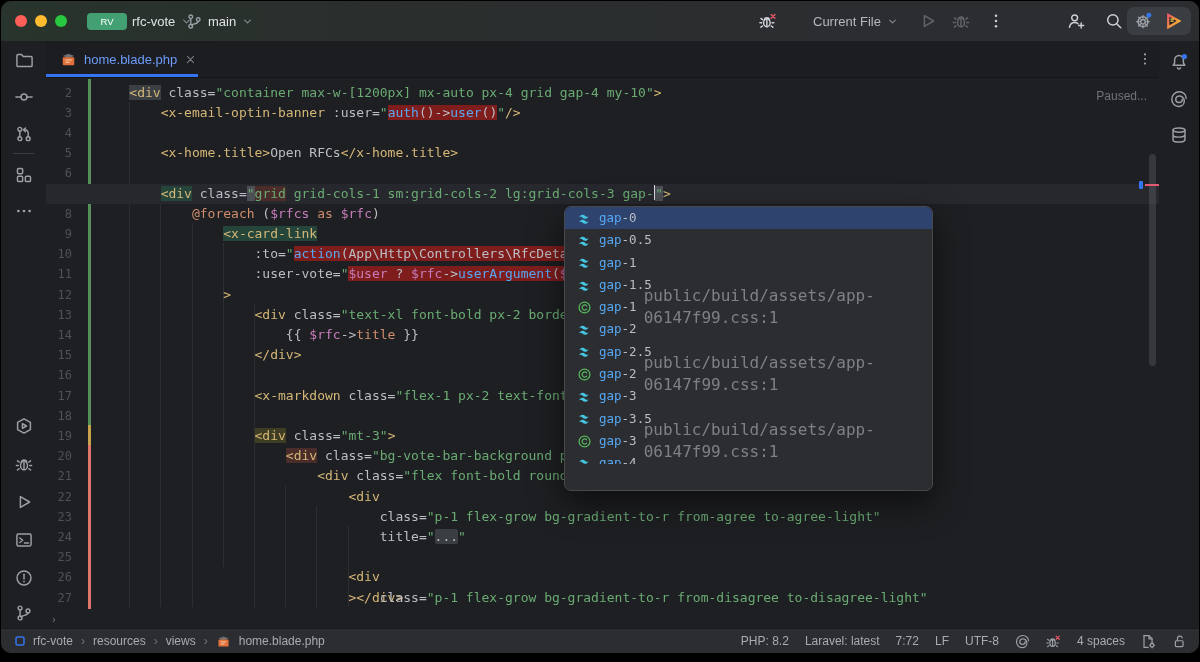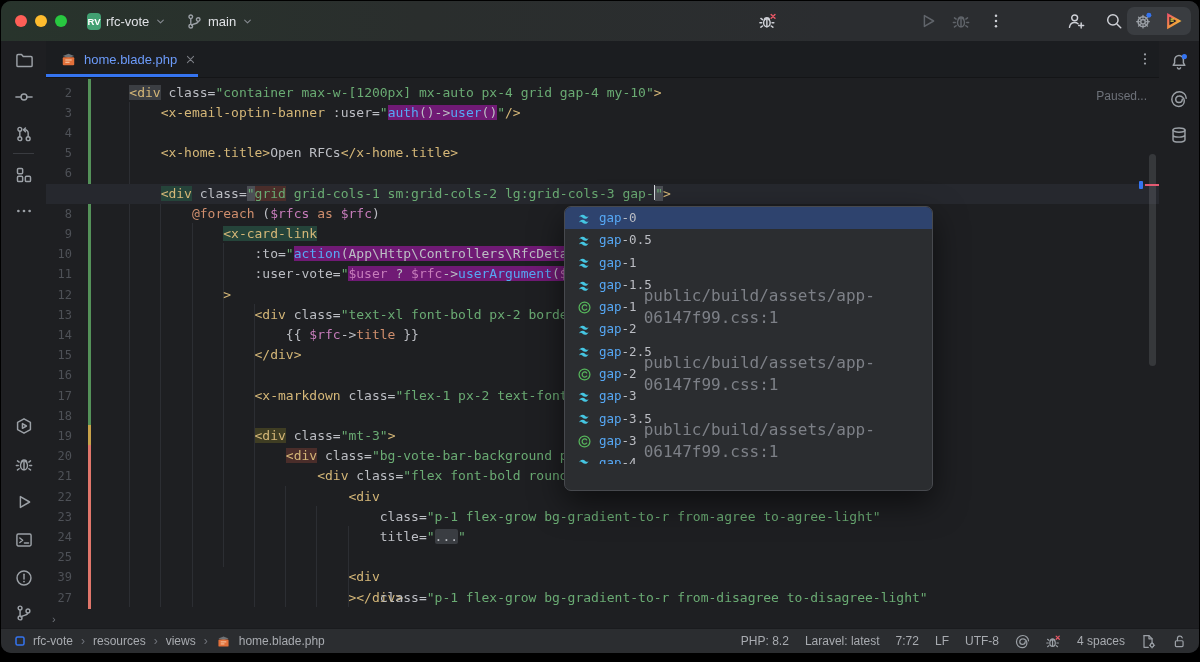--- a/index.html
+++ b/index.html
@@ -4,22 +4,22 @@
 <style>
   html,body{margin:0;padding:0;background:#000;width:1200px;height:662px;overflow:hidden;
     font-family:"Liberation Sans","DejaVu Sans",sans-serif;-webkit-font-smoothing:antialiased;}
   .win{position:absolute;left:1px;top:1px;width:1198px;height:652px;border-radius:10px;
     overflow:hidden;background:#1e1f22;}
   
   .titlebar{position:absolute;left:0;top:0;right:0;height:40px;
     background:linear-gradient(90deg,#28342c 0%,#2a2e2d 35%,#2b2d30 70%);}
   .tl{position:absolute;top:14px;width:12px;height:12px;border-radius:50%;}
   .tb-item{position:absolute;top:0;height:40px;display:flex;align-items:center;color:#dfe1e5;font-size:13px;gap:5px;}
-  .badge{width:14px;height:17px;border-radius:4px;background:#42a072;color:#fff;font-size:9.5px;
-    font-weight:bold;display:flex;align-items:center;justify-content:center;}
+  .badge{width:40px;height:17px;border-radius:4px;background:#42a072;color:#fff;font-size:9.5px;
+    font-weight:normal;display:flex;align-items:center;justify-content:center;}
   .dim{color:#9da0a8;}
   .ic{display:inline-block;color:#9ba0a6;}
   .ic svg{width:100%;height:100%;display:block;}
   .ic16{width:17px;height:17px;}
   .chev{width:13px;height:13px;color:#868a91;}
   .rt-ic{position:absolute;top:11px;width:18px;height:18px;color:#ced0d6;}
   .rt-dim{color:#60646a;}
   .pill{position:absolute;right:8px;top:6px;width:64px;height:28px;background:#3a3d41;border-radius:7px;}
   
   .lstrip{position:absolute;left:0;top:40px;width:45px;bottom:24px;background:#1e1f22;}
@@ -39,21 +39,21 @@
   .editor{position:absolute;left:0;top:36px;right:0;bottom:20px;}
   .lnum{position:absolute;left:0;width:26px;text-align:right;color:#4e5157;
     font:12px/20.2px "DejaVu Sans Mono",monospace;}
   .lnum.curr{color:#d5d8de;}
   .curline{position:absolute;left:0;right:0;height:20.2px;background:#26282e;}
   .cline{position:absolute;left:52px;white-space:pre;font:13px/20.2px "DejaVu Sans Mono",monospace;color:#bcbec4;}
   .stripe{position:absolute;left:42px;width:3px;}
   .guide{position:absolute;width:1px;background:#2c2e33;}
   .c-txt{color:#bcbec4}.c-tag{color:#d5b778}.c-attr{color:#bcbec4}.c-str{color:#6aab73}
   .c-dir{color:#cf8e6d}.c-var{color:#c77dbb}.c-fn{color:#56a8f5}
-  .bg-inj{background:#701a75}.bg-green{background:#25443a}.bg-gray{background:#3b3e43}
+  .bg-inj{background:#7f1d1d}.bg-green{background:#25443a}.bg-gray{background:#3b3e43}
   .bg-red{background:#4a2d2a}.bg-olive{background:#3f3d23}.bg-quote{background:#4c4f55}
   .fold{background:#3a3d42;border-radius:2px;color:#bcbec4;}
   .caret{display:inline-block;width:1.5px;height:15px;background:#d7dae0;vertical-align:-2px;}
   .scroll-thumb{position:absolute;right:3px;top:77px;width:7px;height:212px;background:rgba(166,171,180,.18);border-radius:4px;}
   .mark-blue{position:absolute;right:16px;top:104px;width:4px;height:8px;background:#3574f0;border-radius:1px;}
   .mark-pink{position:absolute;right:0;top:107px;width:14px;height:2px;background:#e35a72;}
   
   .crumbs{position:absolute;left:0;right:0;bottom:0;height:20px;background:#1e1f22;
     display:flex;align-items:center;gap:7px;padding-left:6px;font-size:12px;white-space:nowrap;}
   .cr-olive{color:#b5af62}.cr-red{color:#f0796a}.cr-sep{color:#6f737a;font-size:11px;}
@@ -113,20 +113,28 @@
           </svg>
         </span>
     </div>
     <span class="ic rt-ic" style="left:758px">
         <svg viewBox="0 0 16 16" stroke="currentColor" fill="none" stroke-width="1.3" stroke-linecap="round" stroke-linejoin="round">
           <ellipse cx="7" cy="9.6" rx="2.9" ry="3.6"></ellipse>
           <path d="M4.8 7.3c0-1.3.9-2.2 2.2-2.2s2.2.9 2.2 2.2M7 6.5v6.7M2.4 9.6H.8M13.2 9.6h-1.6M3.1 6.8 1.7 5.7M3.1 12.4l-1.4 1.1M10.9 12.4l1.4 1.1"></path>
           <path d="M10.8 2.2l3.4 3.4M14.2 2.2l-3.4 3.4" stroke="#e55765"></path>
         </svg>
       </span>
+    <div class="tb-item" style="left:812px;color:#b4b8bf">
+      <span>Current File</span>
+      <span class="ic chev">
+          <svg viewBox="0 0 16 16" stroke="currentColor" fill="none" stroke-width="1.3" stroke-linecap="round" stroke-linejoin="round">
+            <path d="M4.5 6.2 8 9.7l3.5-3.5"></path>
+          </svg>
+        </span>
+    </div>
     <span class="ic rt-ic rt-dim" style="left:918px">
         <svg viewBox="0 0 16 16" stroke="currentColor" fill="none" stroke-width="1.3" stroke-linecap="round" stroke-linejoin="round">
           <path d="M4.8 3.2v9.6L13 8z"></path>
         </svg>
       </span>
     <span class="ic rt-ic rt-dim" style="left:951px">
         <svg viewBox="0 0 16 16" stroke="currentColor" fill="none" stroke-width="1.3" stroke-linecap="round" stroke-linejoin="round">
           <ellipse cx="8" cy="9.3" rx="3.1" ry="3.9"></ellipse>
           <path d="M5.6 6.9C5.6 5.5 6.6 4.5 8 4.5s2.4 1 2.4 2.4M8 6.5v6.5M2.9 9.3H1.2M14.8 9.3h-1.7M3.7 6.3 2.2 5.2M12.3 6.3l1.5-1.1M3.7 12.2l-1.5 1.1M12.3 12.2l1.5 1.1"></path>
         </svg>
@@ -339,21 +347,21 @@
           <div class="lnum" style="top: 288.3px;">16</div>
           <div class="lnum" style="top: 308.5px;">17</div>
           <div class="lnum" style="top: 328.7px;">18</div>
           <div class="lnum" style="top: 348.9px;">19</div>
           <div class="lnum" style="top: 369.1px;">20</div>
           <div class="lnum" style="top: 389.3px;">21</div>
           <div class="lnum" style="top: 409.5px;">22</div>
           <div class="lnum" style="top: 429.7px;">23</div>
           <div class="lnum" style="top: 449.9px;">24</div>
           <div class="lnum" style="top: 470.1px;">25</div>
-          <div class="lnum" style="top: 490.3px;">39</div>
+          <div class="lnum" style="top: 490.3px;">26</div>
           <div class="lnum" style="top: 510.5px;">27</div>
         </div>
       <div id="code-lines">
           <div class="cline" style="top: 5.5px;"><span class="c-txt">    </span><span class="c-tag bg-gray">&lt;div</span><span class="c-txt"> </span><span class="c-attr">class=</span><span class="c-str">"container max-w-[1200px] mx-auto px-4 grid gap-4 my-10"</span><span class="c-tag">&gt;</span></div>
           <div class="cline" style="top: 25.7px;"><span class="c-txt">        </span><span class="c-tag">&lt;x-email-optin-banner</span><span class="c-txt"> </span><span class="c-attr">:user=</span><span class="c-str">"</span><span class="c-fn bg-inj">auth</span><span class="c-txt bg-inj">()-&gt;</span><span class="c-fn bg-inj">user</span><span class="c-txt bg-inj">()</span><span class="c-str">"</span><span class="c-tag">/&gt;</span></div>
           <div class="cline" style="top: 45.9px;"></div>
           <div class="cline" style="top: 66.1px;"><span class="c-txt">        </span><span class="c-tag">&lt;x-home.title&gt;</span><span class="c-txt">Open RFCs</span><span class="c-tag">&lt;/x-home.title&gt;</span></div>
           <div class="cline" style="top: 86.3px;"></div>
           <div class="curline" style="top: 106.5px;"></div>
           <div class="cline" style="top: 106.5px;"><span class="c-txt">        </span><span class="c-tag bg-green">&lt;div</span><span class="c-txt"> </span><span class="c-attr">class=</span><span class="c-str bg-quote">"</span><span class="c-str bg-red">grid</span><span class="c-str"> grid-cols-1 sm:grid-cols-2 lg:grid-cols-3 gap-</span><span class="caret"></span><span class="c-str bg-quote">"</span><span class="c-tag">&gt;</span></div>

